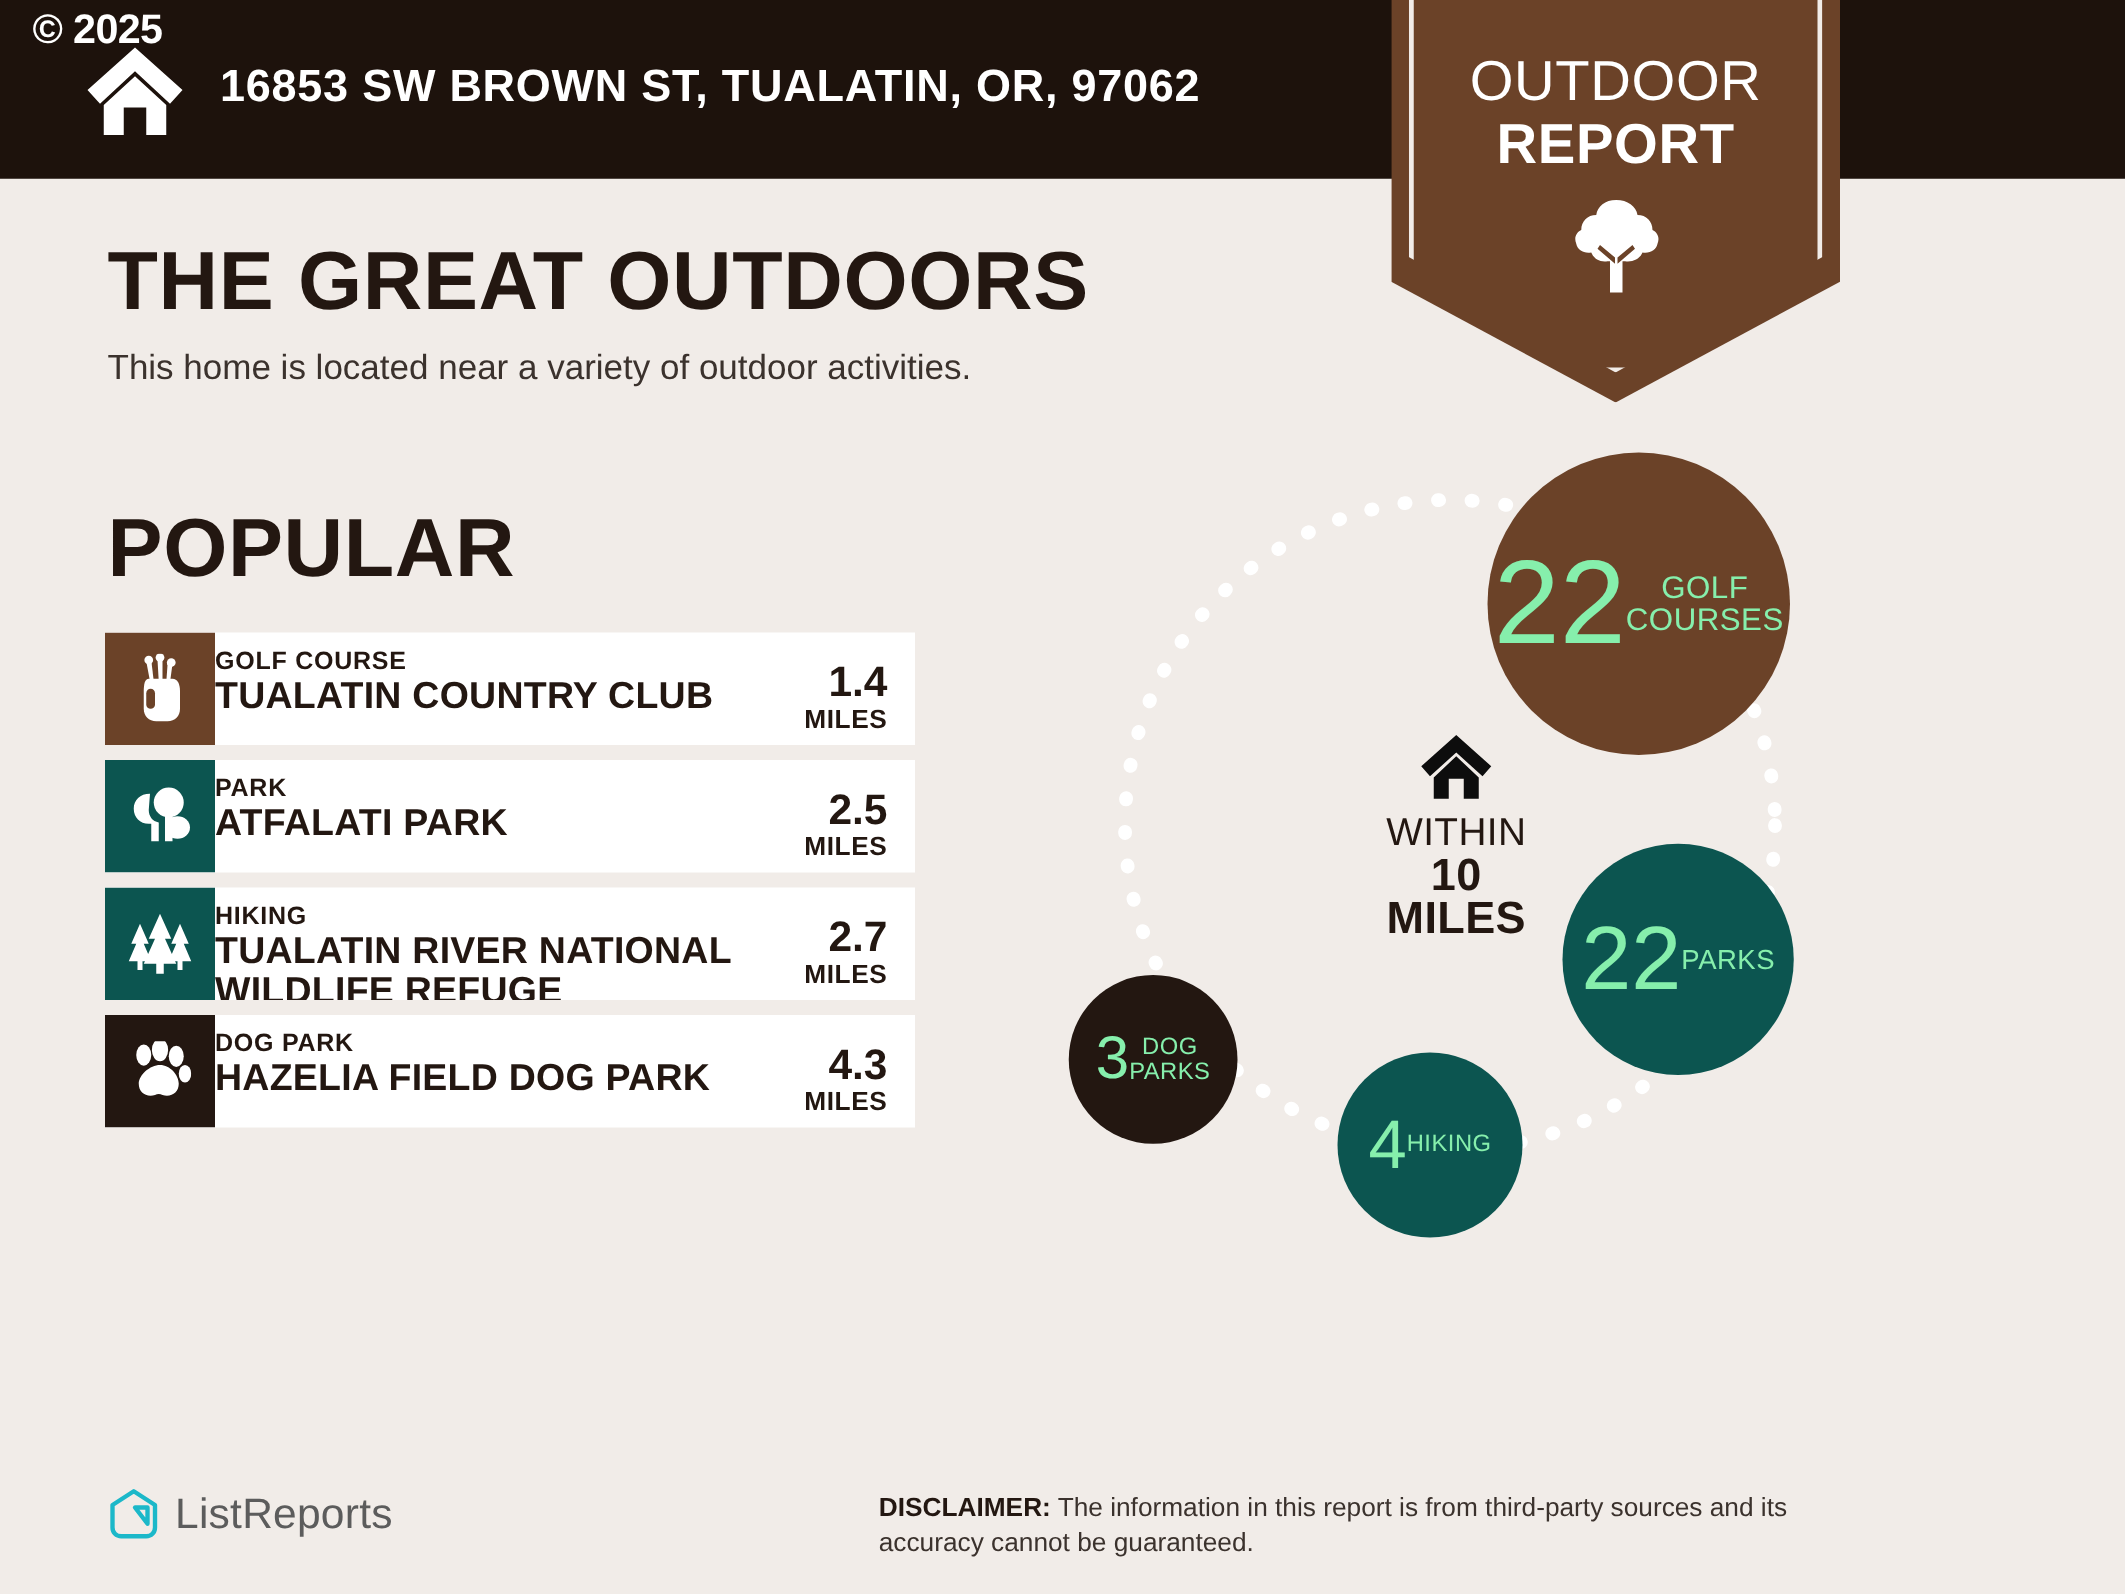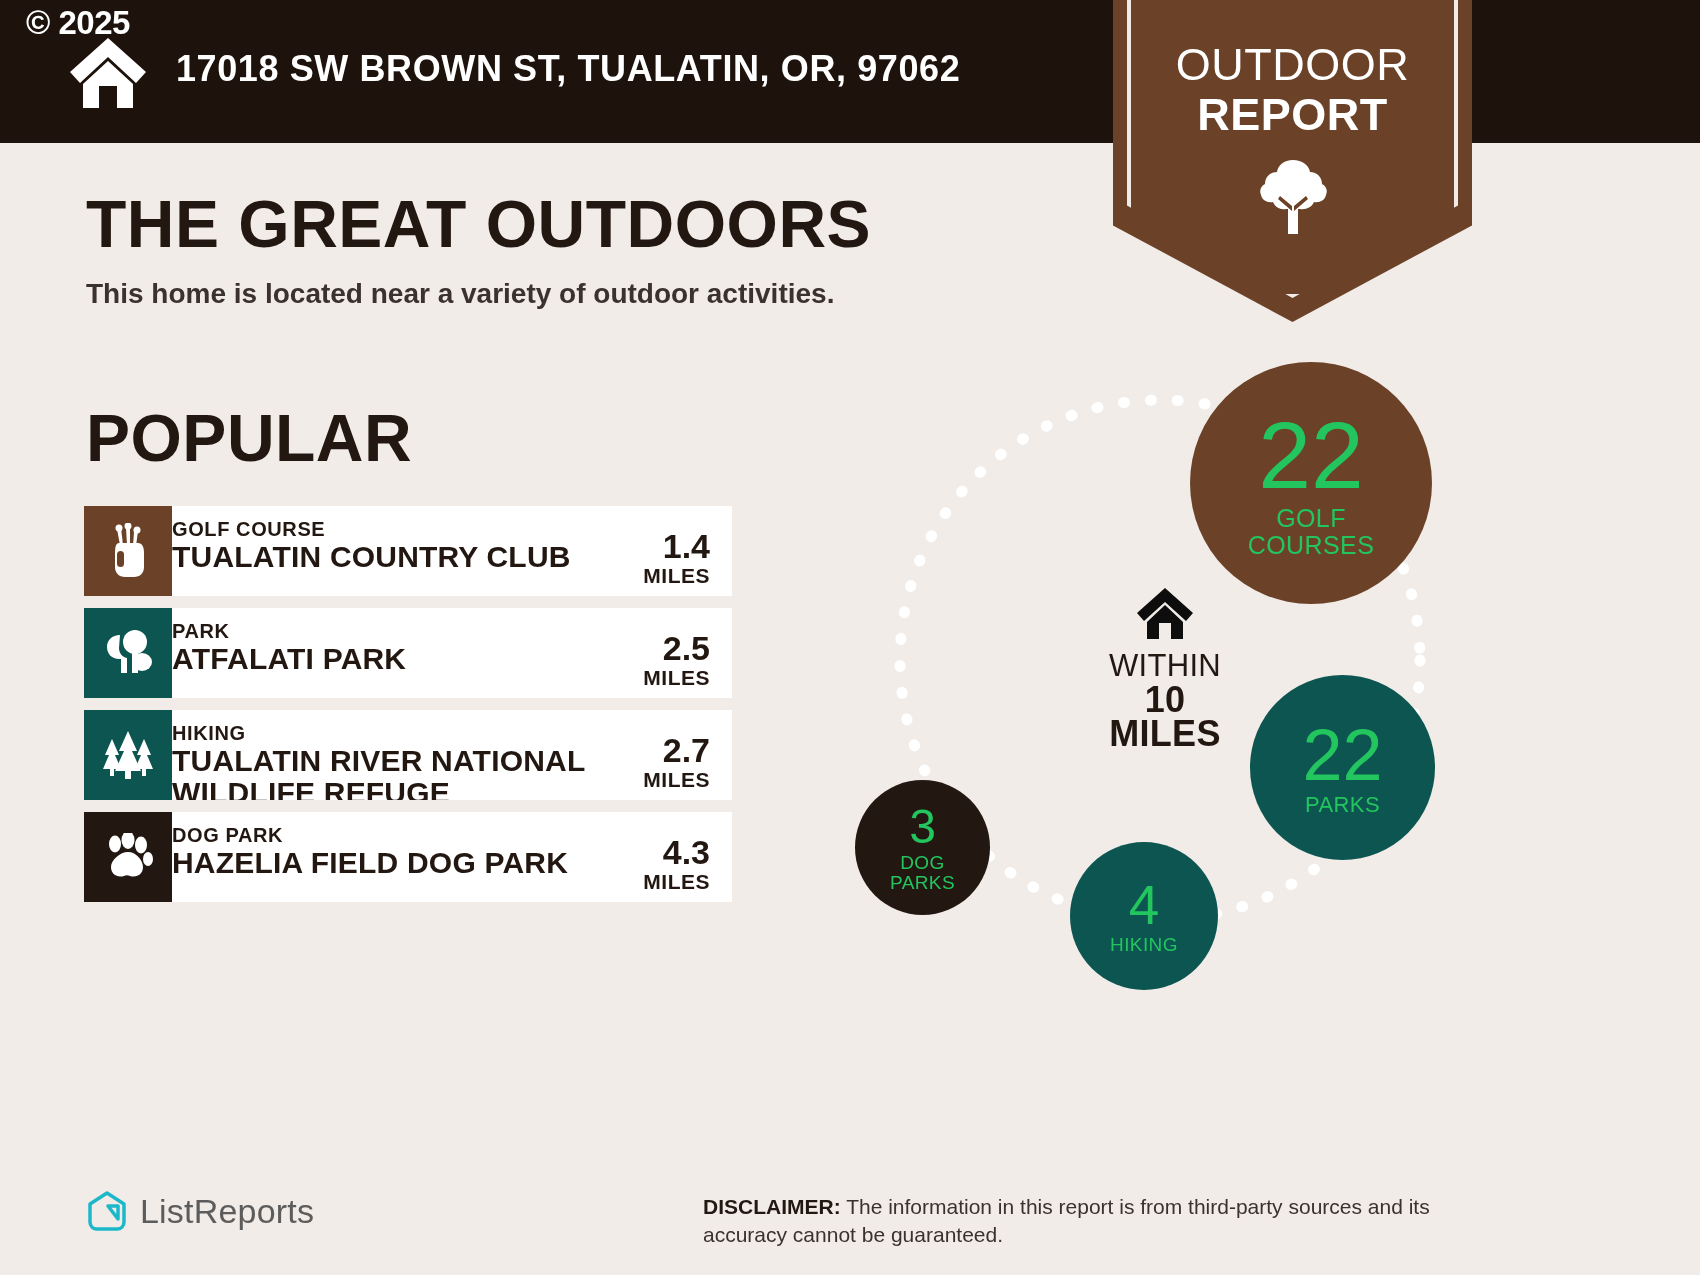--- a/index.html
+++ b/index.html
@@ -79,21 +79,20 @@
     position: absolute; left: 86px; top: 186px;
     font-size: 66px;
     font-weight: bold;
     color: #231711;
     letter-spacing: 0.5px;
   }
   .subtitle {
     position: absolute; left: 86px; top: 278px;
     font-size: 28px;
     color: #3b322d;
-    font-weight: bold;
   }
   .section-title {
     position: absolute; left: 86px; top: 400px;
     font-size: 66px;
     font-weight: bold;
     color: #231711;
     letter-spacing: 0.5px;
   }
 
   
@@ -158,24 +157,24 @@
   
   .diagram {
     position: absolute; left: 820px; top: 330px;
     width: 680px; height: 680px;
   }
   .dotted-svg { position: absolute; left: 0; top: 0; }
   .bubble {
     position: absolute;
     border-radius: 50%;
     display: flex;
-    flex-direction: column;
+    flex-direction: row;
     align-items: center;
     justify-content: center;
-    color: #22c55e;
+    color: #86efac;
     text-align: center;
   }
   .bubble .bnum { font-weight: 300; line-height: 1; }
   .bubble .blabel { line-height: 1.05; letter-spacing: 0.4px; }
 
   .bub-golf {
     left: 370px; top: 32px;
     width: 242px; height: 242px;
     background: #6b4228;
   }
@@ -246,21 +245,21 @@
 <div id="page">
 
   <div class="header-bar">
     <div class="copyright">© 2025</div>
     <span class="header-home-icon">
       <svg width="84" height="76" viewBox="0 0 84 76">
         <path d="M42 4 L4 38 L14 49 L42 23 L70 49 L80 38 Z" fill="#ffffff"></path>
         <path d="M42 27 L17 50 L17 74 L33 74 L33 52 L51 52 L51 74 L67 74 L67 50 Z" fill="#ffffff"></path>
       </svg>
     </span>
-    <div class="header-address">17018 SW BROWN ST, TUALATIN, OR, 97062</div>
+    <div class="header-address">16853 SW BROWN ST, TUALATIN, OR, 97062</div>
   </div>
 
   <div class="badge"></div>
   <div class="badge-inner-line"></div>
   <div class="badge-text">
     <div class="l1">OUTDOOR</div>
     <div class="l2">REPORT</div>
   </div>
   <span class="badge-tree">
     <svg width="70" height="78" viewBox="0 0 70 78">

